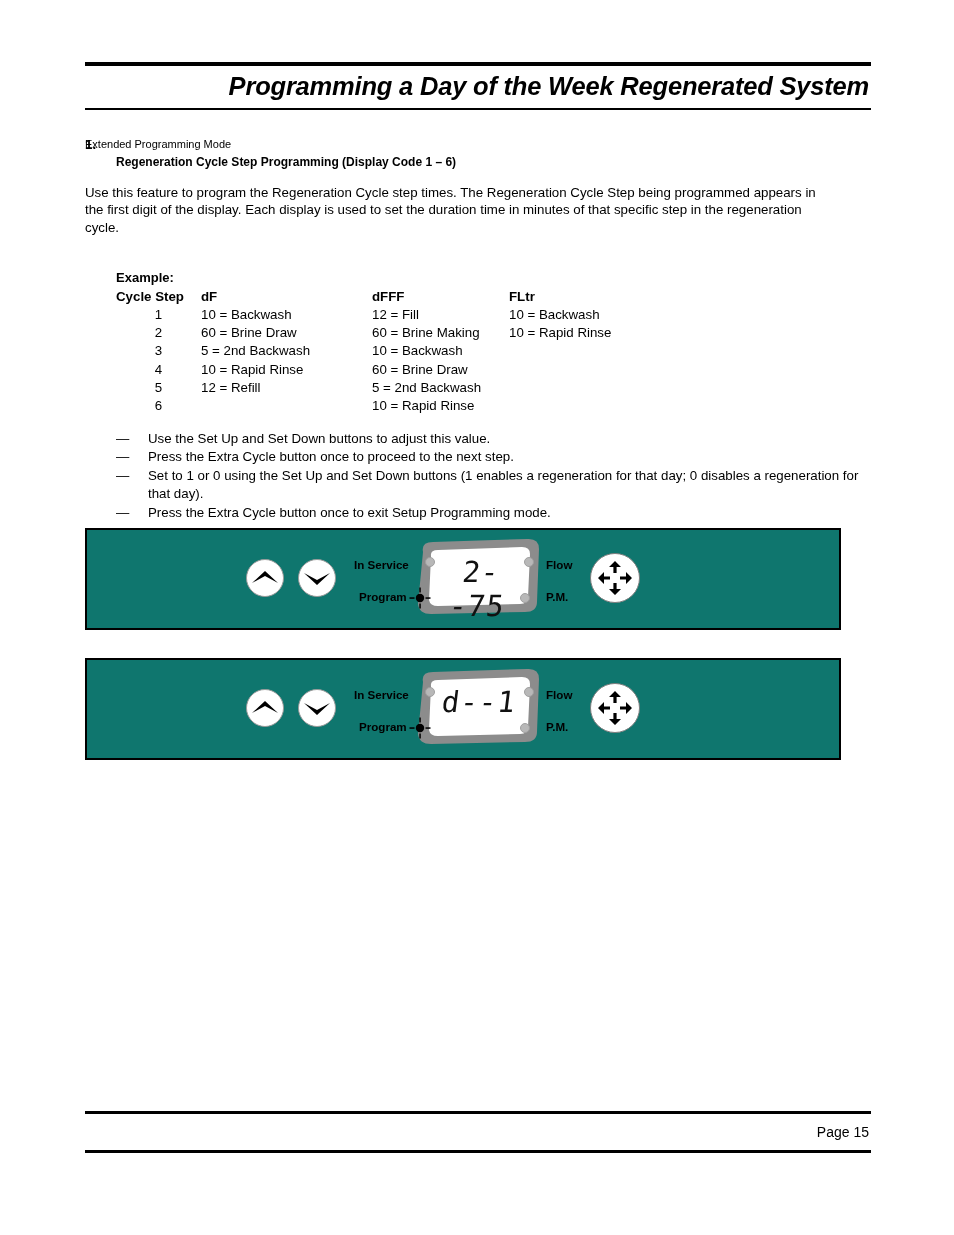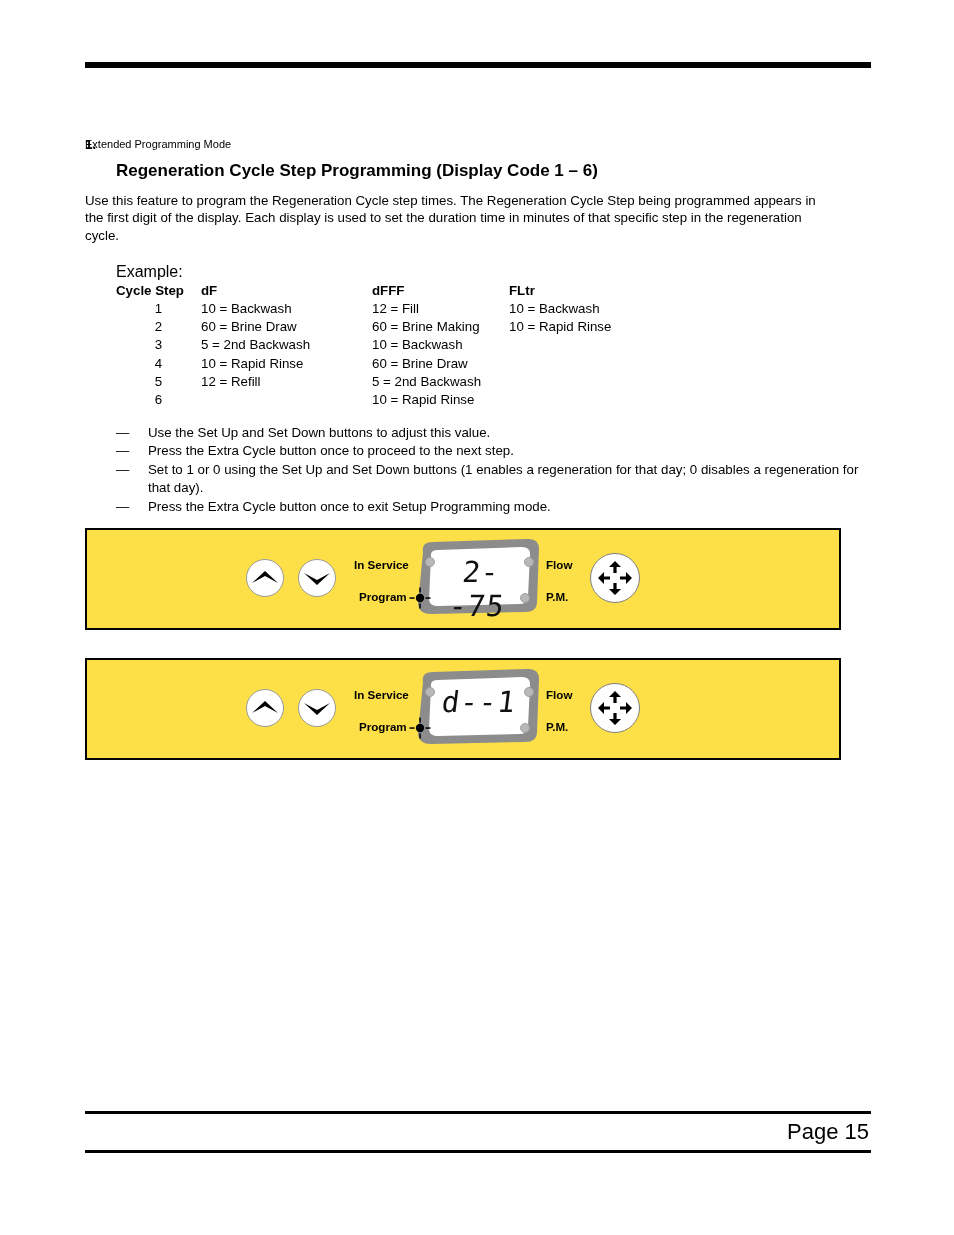--- a/index.html
+++ b/index.html
@@ -73,37 +73,37 @@
     font-weight: bold;
     font-size: 13.3px;
   }
   .item-head {
     font-weight: normal;
     font-size: 11px;
     line-height: 17px;
   }
   .subhead {
     margin-left: 31px;
-    margin-top: 9px;
-    font-weight: bold;
-    font-size: 17px;
+    margin-top: 1px;
+    font-weight: bold;
+    font-size: 12px;
   }
   .para {
     margin-top: 12px;
     width: 745px;
     font-size: 13.3px;
     line-height: 17.8px;
     text-align: left;
   }
 
   .example-label {
     margin-left: 31px;
-    margin-top: 18px;
-    font-weight: normal;
-    font-size: 16px;
+    margin-top: 32px;
+    font-weight: bold;
+    font-size: 13px;
   }
 
   
   .cycle-table {
     margin-left: 31px;
     margin-top: 1px;
     border-collapse: collapse;
     font-size: 13.3px;
     line-height: 18.3px;
   }
@@ -143,21 +143,21 @@
     width: 16px;
     color: #000;
   }
 
   
   .panel {
     position: absolute;
     left: 85px;
     width: 756px;
     border: 2px solid #000;
-    background: #fde047;
+    background: #0f766e;
     box-sizing: border-box;
   }
   #panel-1 { top: 528px; height: 102px; }
   #panel-2 { top: 658px; height: 102px; }
 
   .panel-inner {
     position: relative;
     width: 100%;
     height: 100%;
   }
@@ -261,32 +261,33 @@
   .footer-rule-top {
     height: 3px;
     background: #000;
   }
   .footer-rule-bot {
     height: 3px;
     background: #000;
   }
   .footer-text {
     text-align: right;
-    font-size: 22px;
+    font-size: 14px;
     line-height: 36px;
     padding-right: 2px;
   }
 </style>
 </head>
 <body>
 
 <div class="page">
 
   <div class="header">
     <div class="rule-thick"></div>
+    <div class="header-title">Programming a Day of the Week Regenerated System</div>
     <div class="rule-thin"></div>
   </div>
 
   <div class="content">
 
     <div class="item-row">
       <span class="item-num">1.</span>
       <div class="item-head">Extended Programming Mode</div>
     </div>
 

